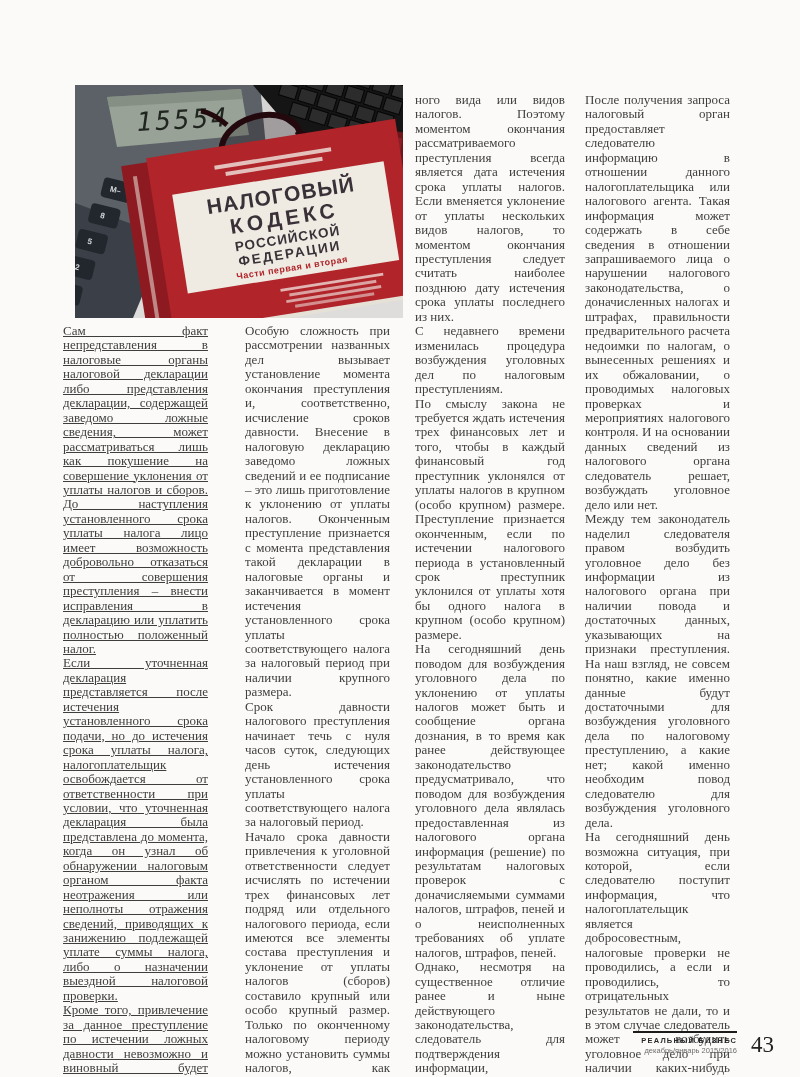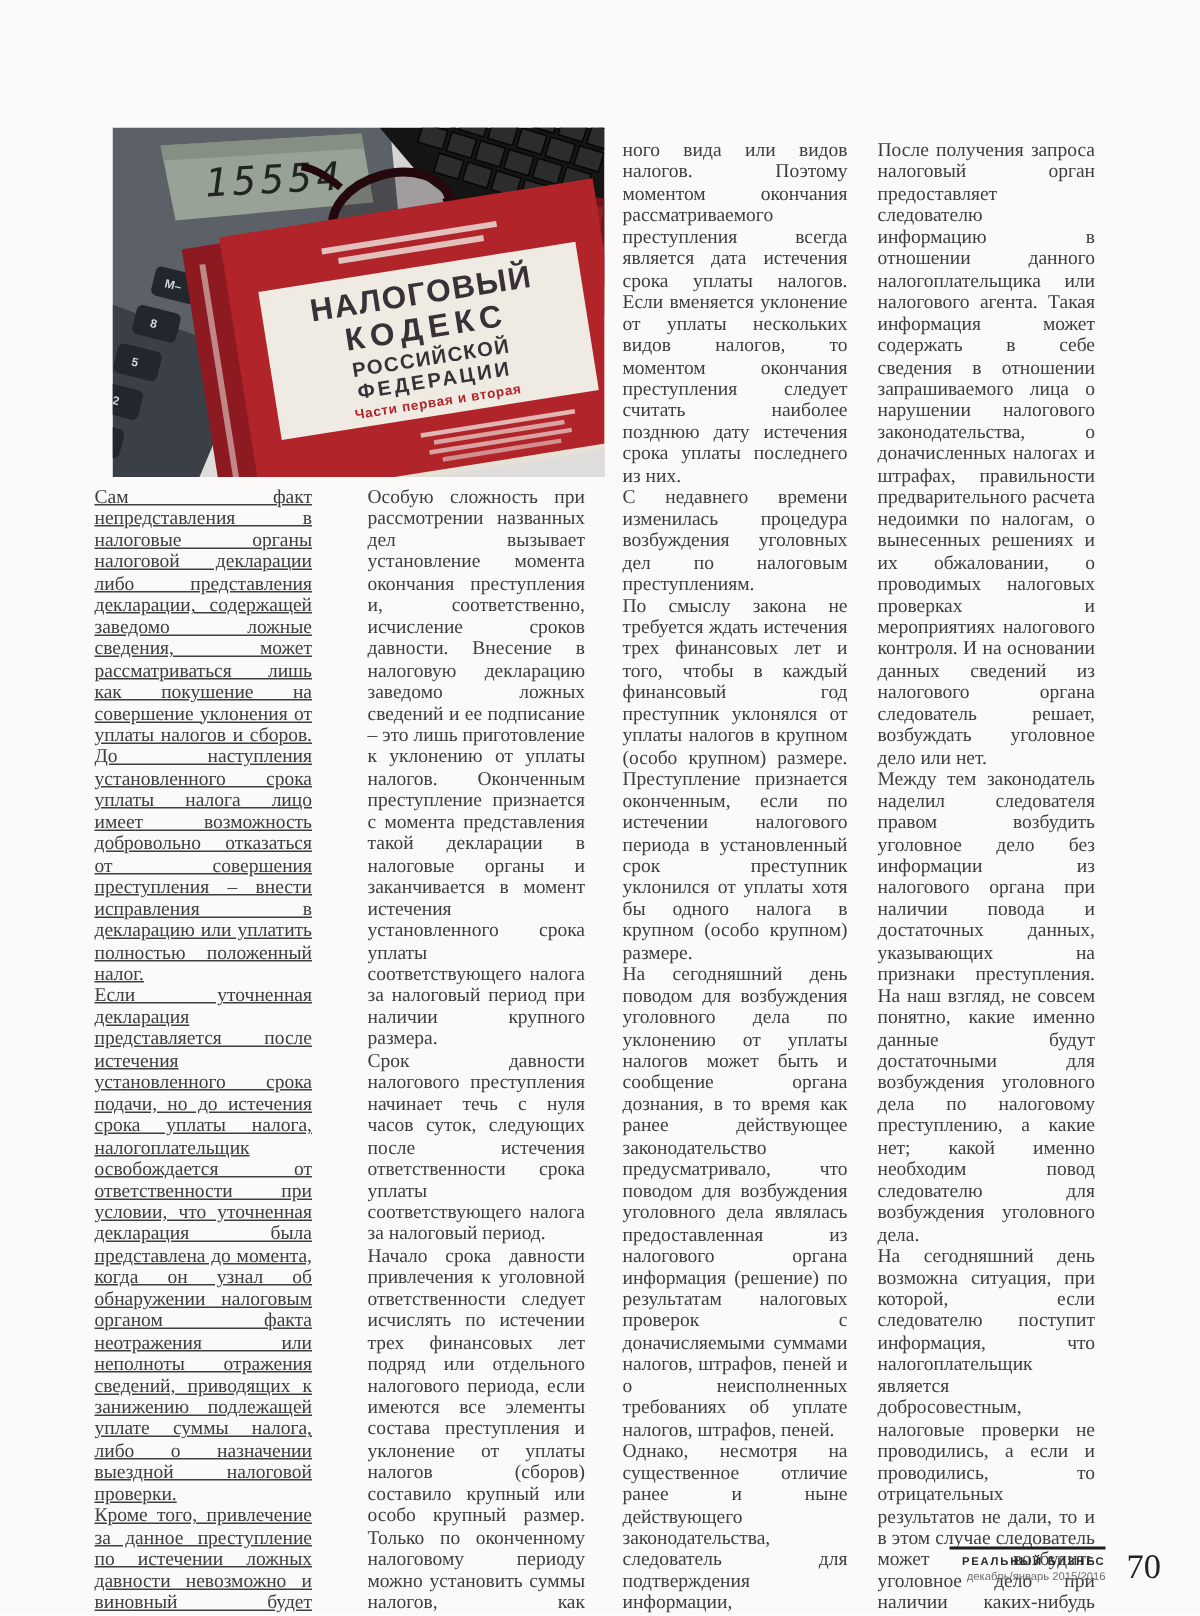--- a/index.html
+++ b/index.html
@@ -162,21 +162,21 @@
   </div>
 
   <div class="col col-1">
     <p>Сам факт непредставления в налоговые органы налоговой декларации либо представления декларации, содержащей заведомо ложные сведения, может рассматриваться лишь как покушение на совершение уклонения от уплаты налогов и сборов. До наступления установленного срока уплаты налога лицо имеет возможность добровольно отказаться от совершения преступления – внести исправления в декларацию или уплатить полностью положенный налог.</p>
     <p>Если уточненная декларация представляется после истечения установленного срока подачи, но до истечения срока уплаты налога, налогоплательщик освобождается от ответственности при условии, что уточненная декларация была представлена до момента, когда он узнал об обнаружении налоговым органом факта неотражения или неполноты отражения сведений, приводящих к занижению подлежащей уплате суммы налога, либо о назначении выездной налоговой проверки.</p>
     <p>Кроме того, привлечение за данное преступление по истечении ложных давности невозможно и виновный будет освобожден от уголовной ответственности за совершение данного налогового преступления, если со дня совершения преступления в крупном размере истекло два года, в особо крупном – десять лет.</p>
   </div>
 
   <div class="col col-2">
     <p>Особую сложность при рассмотрении названных дел вызывает установление момента окончания преступления и, соответственно, исчисление сроков давности. Внесение в налоговую декларацию заведомо ложных сведений и ее подписание – это лишь приготовление к уклонению от уплаты налогов. Оконченным преступление признается с момента представления такой декларации в налоговые органы и заканчивается в момент истечения установленного срока уплаты соответствующего налога за налоговый период при наличии крупного размера.</p>
-    <p>Срок давности налогового преступления начинает течь с нуля часов суток, следующих после истечения ответственности срока уплаты соответствующего налога за налоговый период.</p>
+    <p>Срок давности налогового преступления начинает течь с нуля часов суток, следующих день истечения установленного срока уплаты соответствующего налога за налоговый период.</p>
     <p>Начало срока давности привлечения к уголовной ответственности следует исчислять по истечении трех финансовых лет подряд или отдельного налогового периода, если имеются все элементы состава преступления и уклонение от уплаты налогов (сборов) составило крупный или особо крупный размер. Только по оконченному налоговому периоду можно установить суммы налогов, как неуплаченных, так и подлежащих уплате. Вместе с тем привлечь к уголовной ответственности лицо можно лишь после истечения срока уплаты дан-</p>
   </div>
 
   <div class="col col-3">
     <p>ного вида или видов налогов. Поэтому моментом окончания рассматриваемого преступления всегда является дата истечения срока уплаты налогов. Если вменяется уклонение от уплаты нескольких видов налогов, то моментом окончания преступления следует считать наиболее позднюю дату истечения срока уплаты последнего из них.</p>
     <p>С недавнего времени изменилась процедура возбуждения уголовных дел по налоговым преступлениям.</p>
     <p>По смыслу закона не требуется ждать истечения трех финансовых лет и того, чтобы в каждый финансовый год преступник уклонялся от уплаты налогов в крупном (особо крупном) размере. Преступление признается оконченным, если по истечении налогового периода в установленный срок преступник уклонился от уплаты хотя бы одного налога в крупном (особо крупном) размере.</p>
     <p>На сегодняшний день поводом для возбуждения уголовного дела по уклонению от уплаты налогов может быть и сообщение органа дознания, в то время как ранее действующее законодательство предусматривало, что поводом для возбуждения уголовного дела являлась предоставленная из налогового органа информация (решение) по результатам налоговых проверок с доначисляемыми суммами налогов, штрафов, пеней и о неисполненных требованиях об уплате налогов, штрафов, пеней.</p>
     <p>Однако, несмотря на существенное отличие ранее и ныне действующего законодательства, следователь для подтверждения информации, поступившей из органа дознания, обязан направить запрос и копию сообщения в вышестоящий налоговый орган по отношению к налоговому органу, в котором состоит на учете налогоплательщик или налоговый агент.</p>
   </div>
@@ -185,16 +185,16 @@
     <p>После получения запроса налоговый орган предоставляет следователю информацию в отношении данного налогоплательщика или налогового агента. Такая информация может содержать в себе сведения в отношении запрашиваемого лица о нарушении налогового законодательства, о доначисленных налогах и штрафах, правильности предварительного расчета недоимки по налогам, о вынесенных решениях и их обжаловании, о проводимых налоговых проверках и мероприятиях налогового контроля. И на основании данных сведений из налогового органа следователь решает, возбуждать уголовное дело или нет.</p>
     <p>Между тем законодатель наделил следователя правом возбудить уголовное дело без информации из налогового органа при наличии повода и достаточных данных, указывающих на признаки преступления. На наш взгляд, не совсем понятно, какие именно данные будут достаточными для возбуждения уголовного дела по налоговому преступлению, а какие нет; какой именно необходим повод следователю для возбуждения уголовного дела.</p>
     <p>На сегодняшний день возможна ситуация, при которой, если следователю поступит информация, что налогоплательщик является добросовестным, налоговые проверки не проводились, а если и проводились, то отрицательных результатов не дали, то и в этом случае следователь может возбудить уголовное дело при наличии каких-нибудь «достаточных данных», а повод всегда найдется.</p>
   </div>
 
   <div class="footer">
     <div class="imprint">
       <div class="mag">РЕАЛЬНЫЙ БИЗНЕС</div>
       <div class="issue">декабрь/январь 2015/2016</div>
     </div>
-    <div class="pagenum">70</div>
+    <div class="pagenum">43</div>
   </div>
 
 </div>
 
 </body></html>

